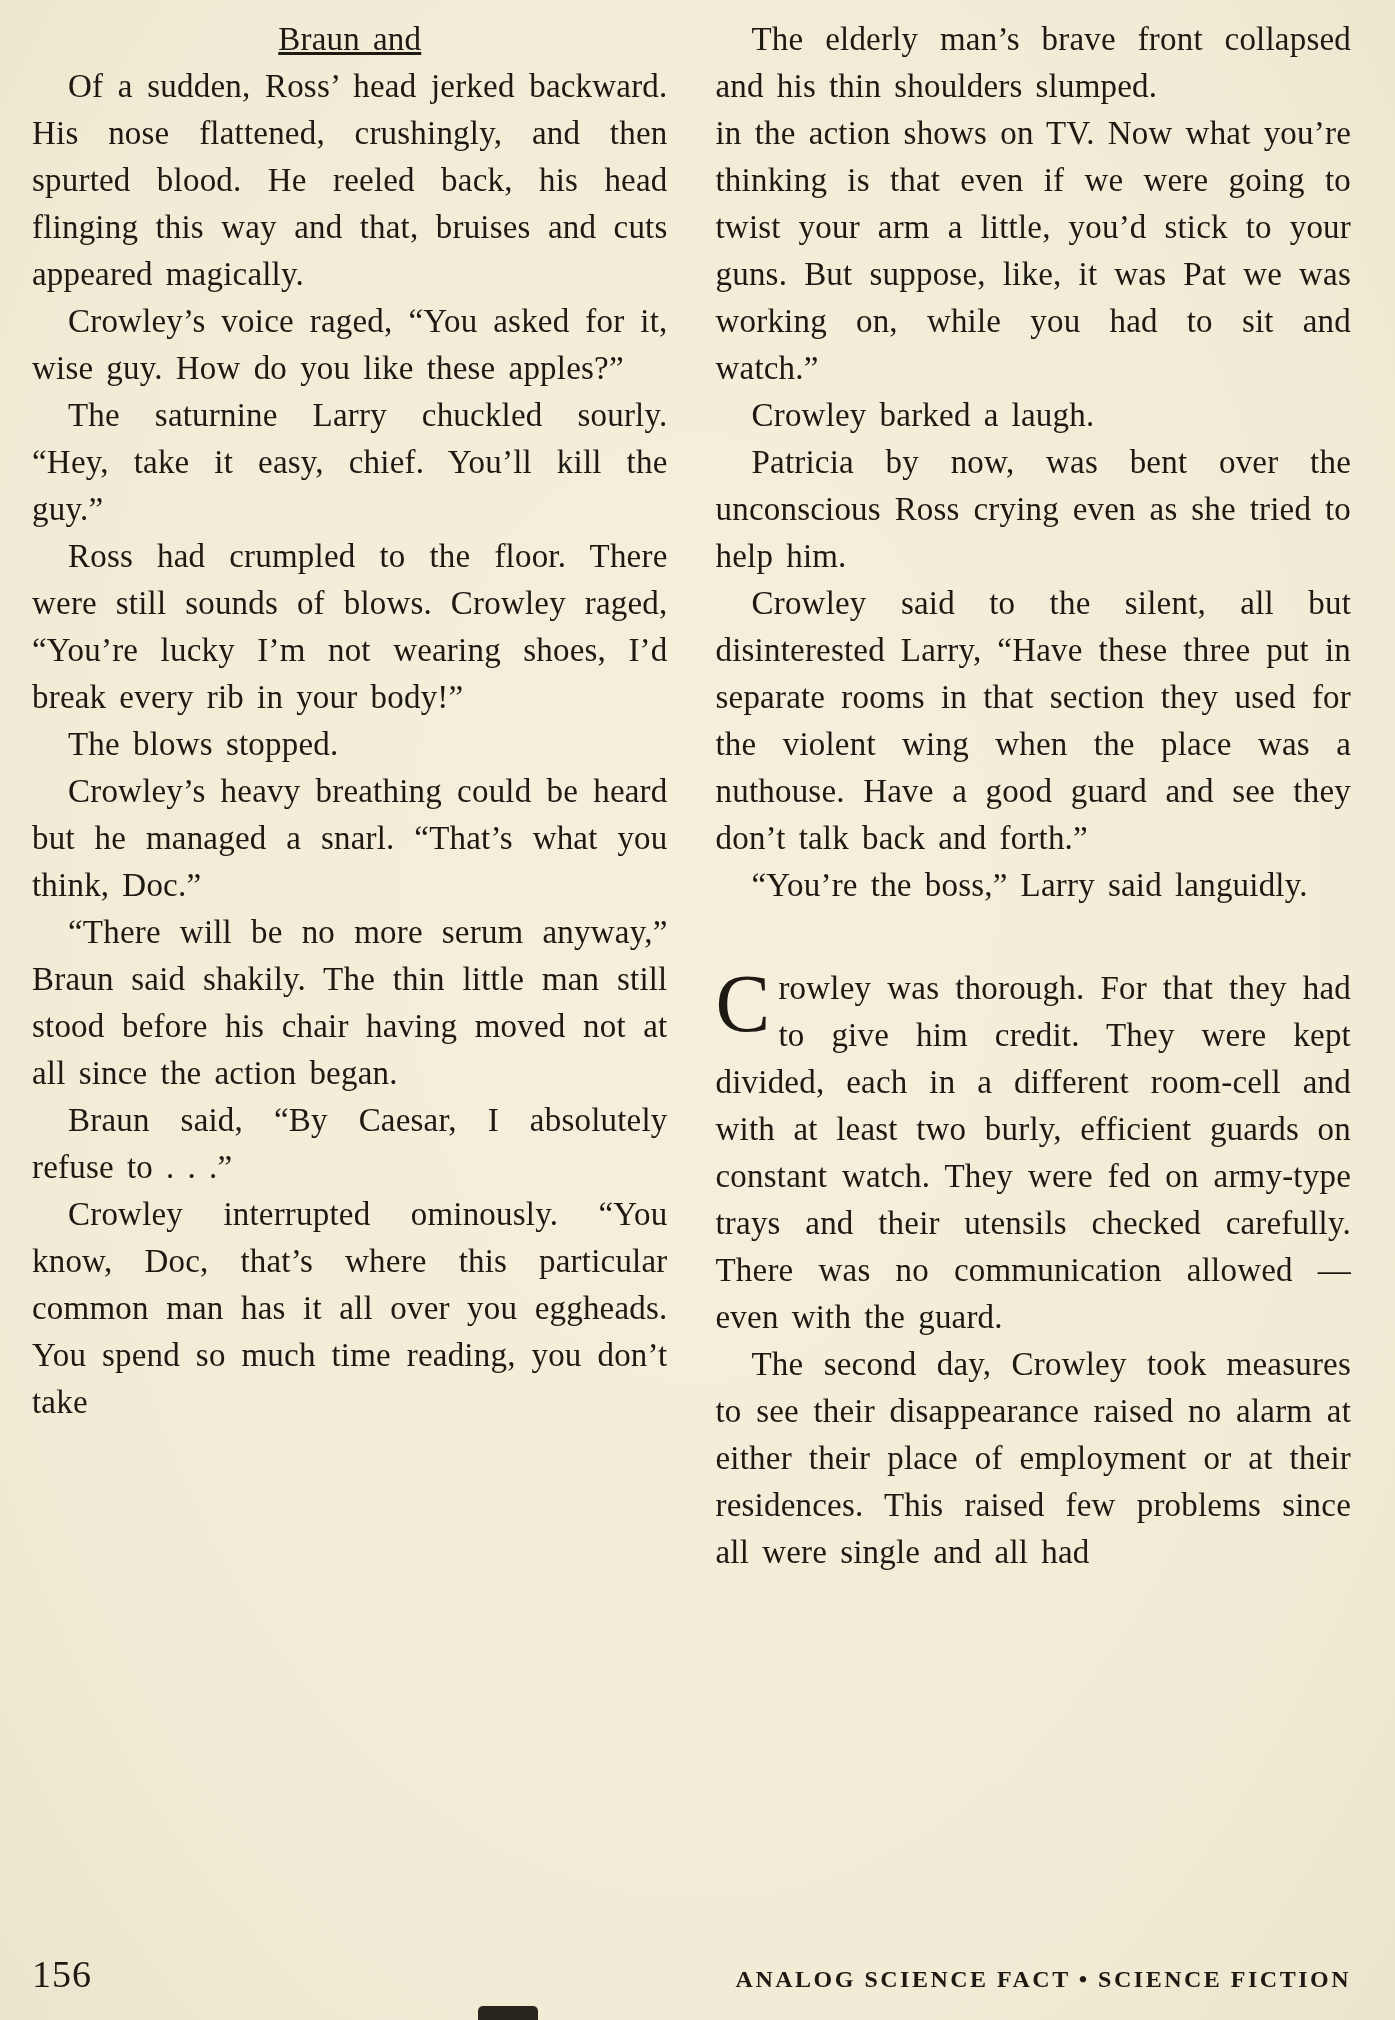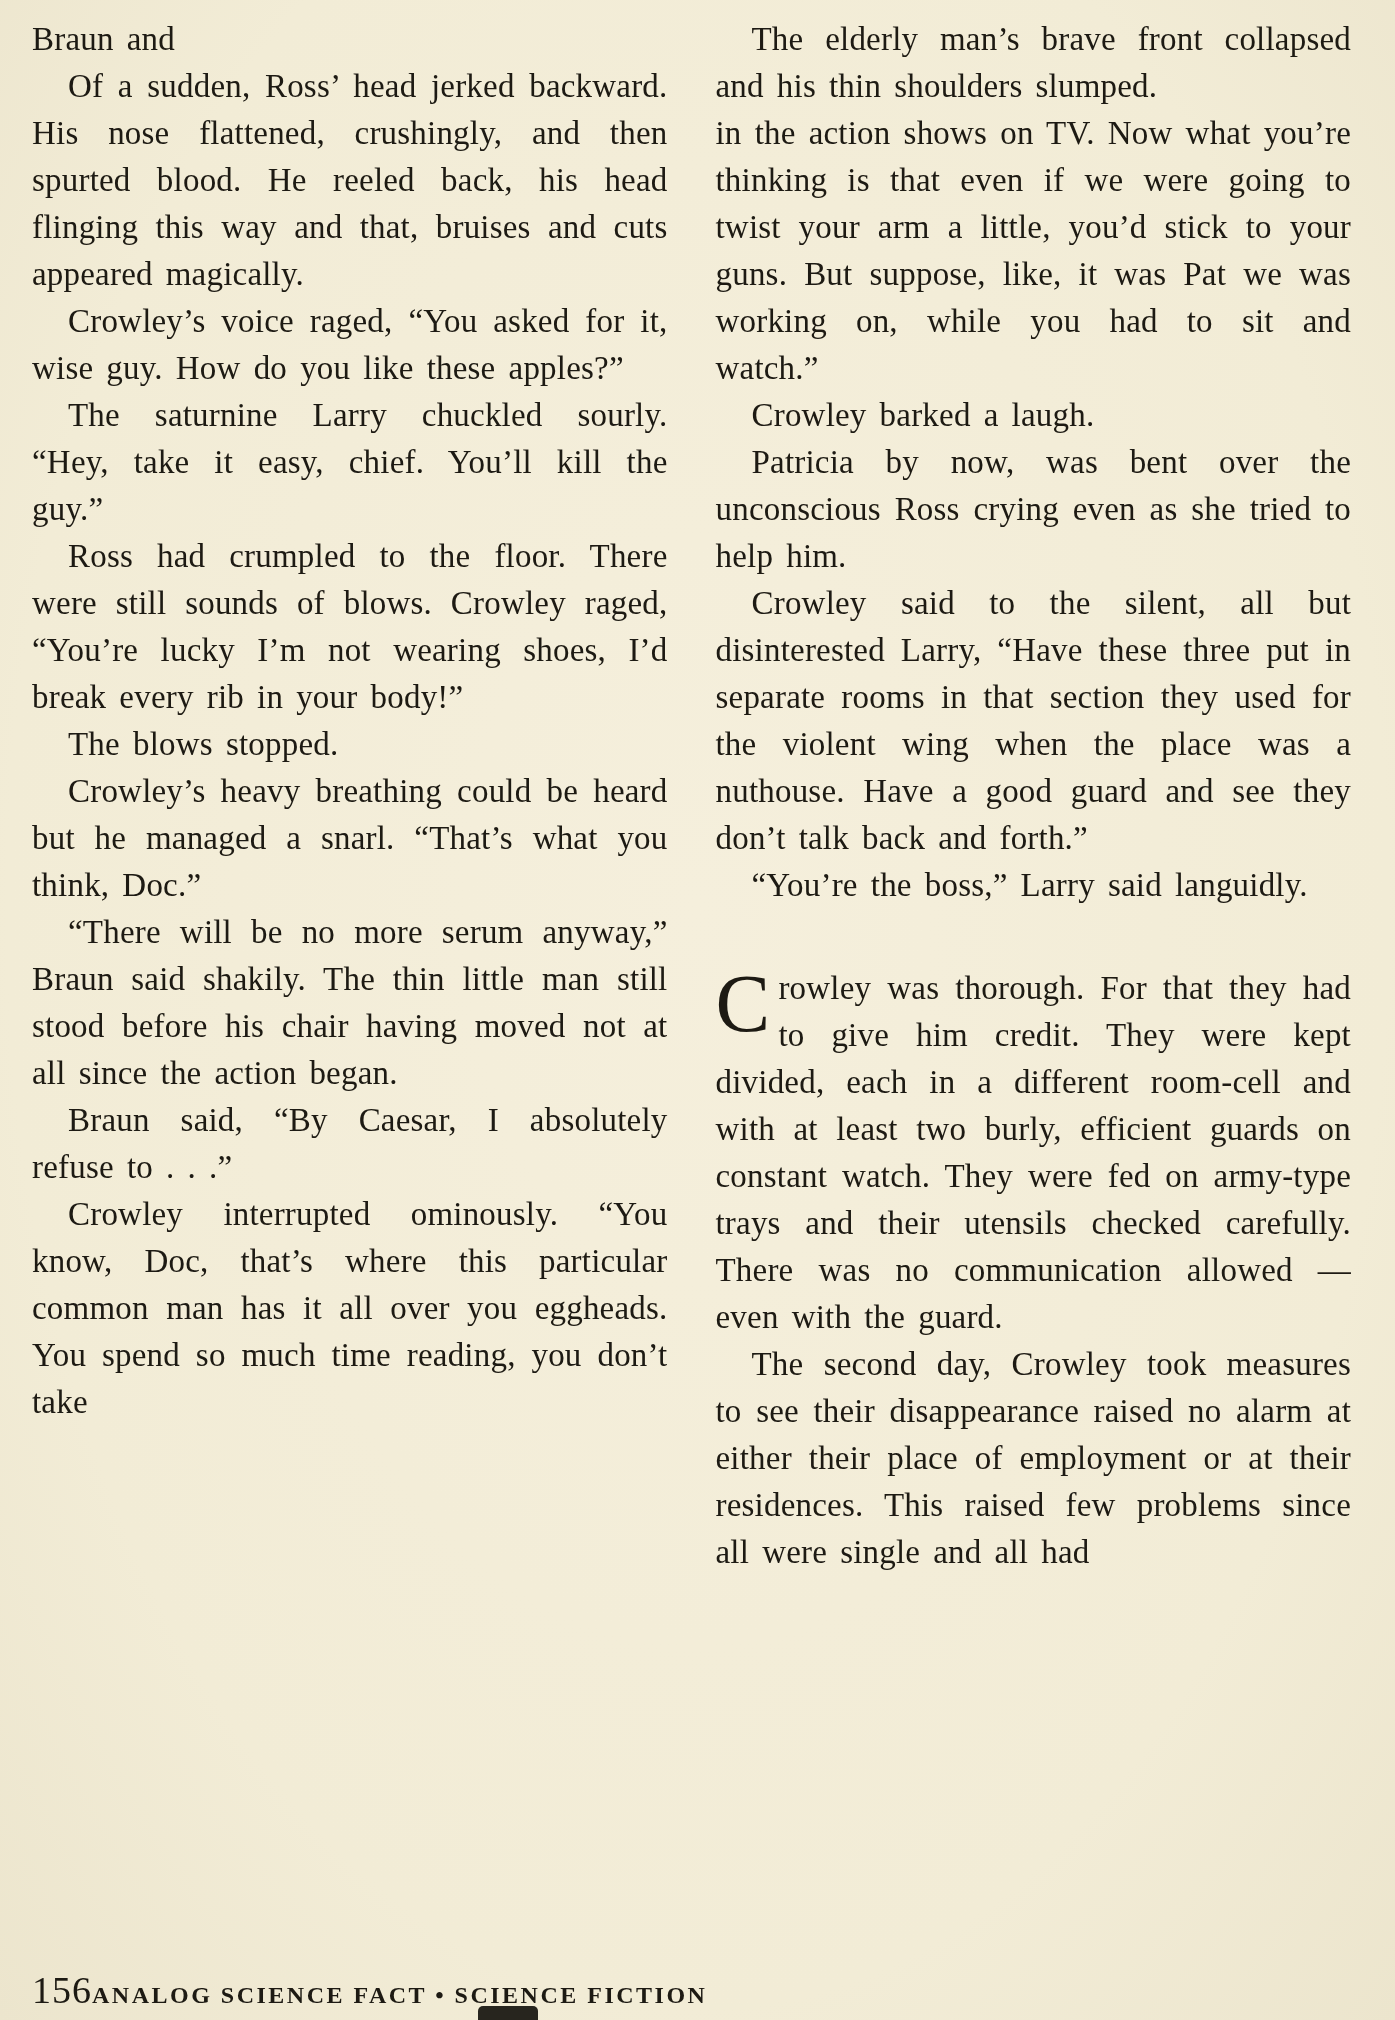--- a/index.html
+++ b/index.html
@@ -29,40 +29,43 @@
     font-size: 33px;
     line-height: 47px;
     text-align: justify;
     word-spacing: 0.14em;
     letter-spacing: 0.2px;
   }
   .para { text-indent: 36px; }
   .para.no-indent { text-indent: 0; }
   .continuation-line {
     display: block;
-    text-align: left;
+    text-align: center;
+    text-decoration: underline;
   }
   .drop-cap-para {
     margin-top: 56px;
     text-indent: 0;
   }
   .drop-cap {
     float: left;
     font-size: 82px;
     line-height: 74px;
     padding-right: 8px;
     padding-top: 2px;
   }
   .footer {
     position: absolute;
     left: 32px;
     right: 44px;
-    bottom: 8px;
+    bottom: 24px;
     display: flex;
+    justify-content: space-between;
     align-items: baseline;
+    gap: 8px;
   }
   .page-number {
     font-size: 38px;
     letter-spacing: 1px;
   }
   .running-title {
     font-size: 24px;
     font-weight: 700;
     letter-spacing: 2.5px;
   }

